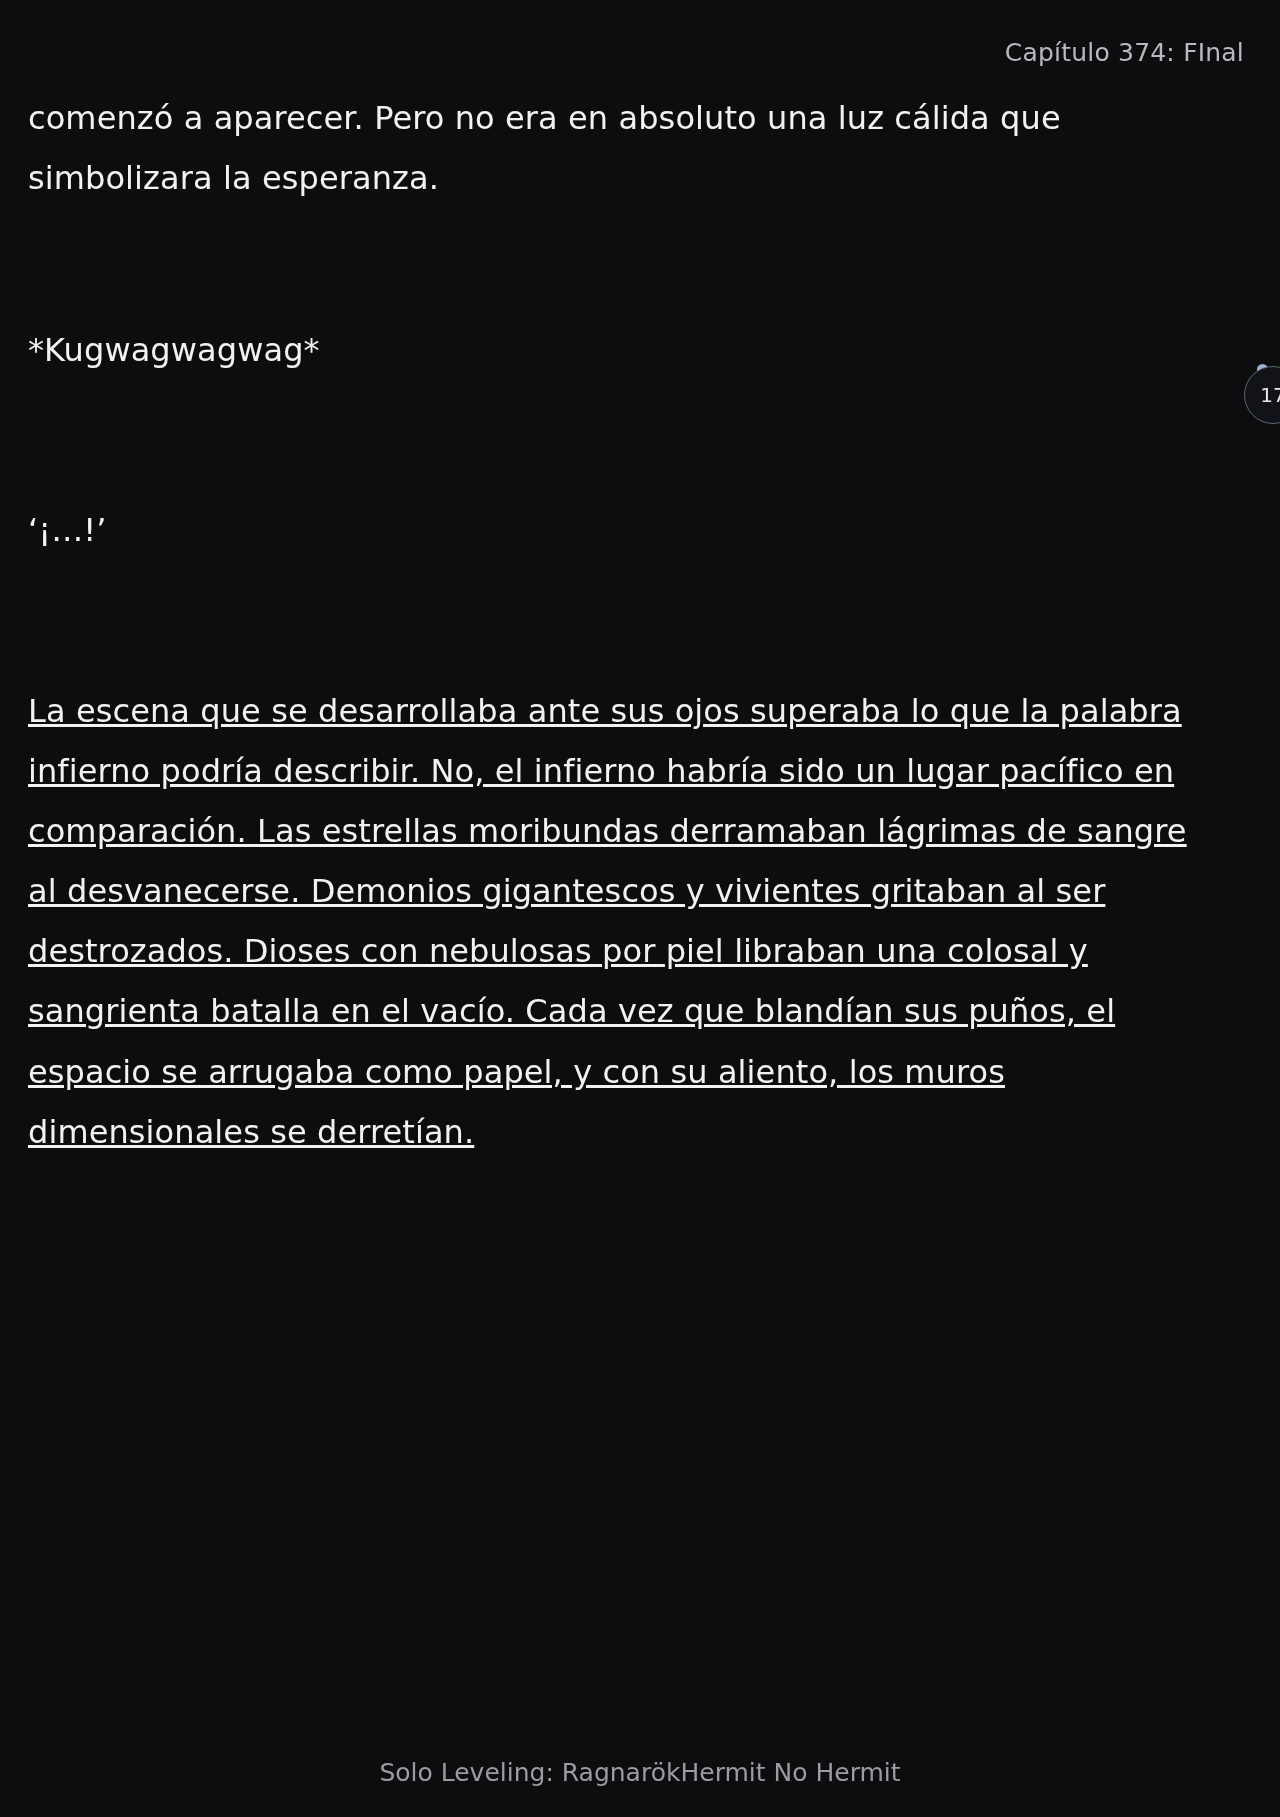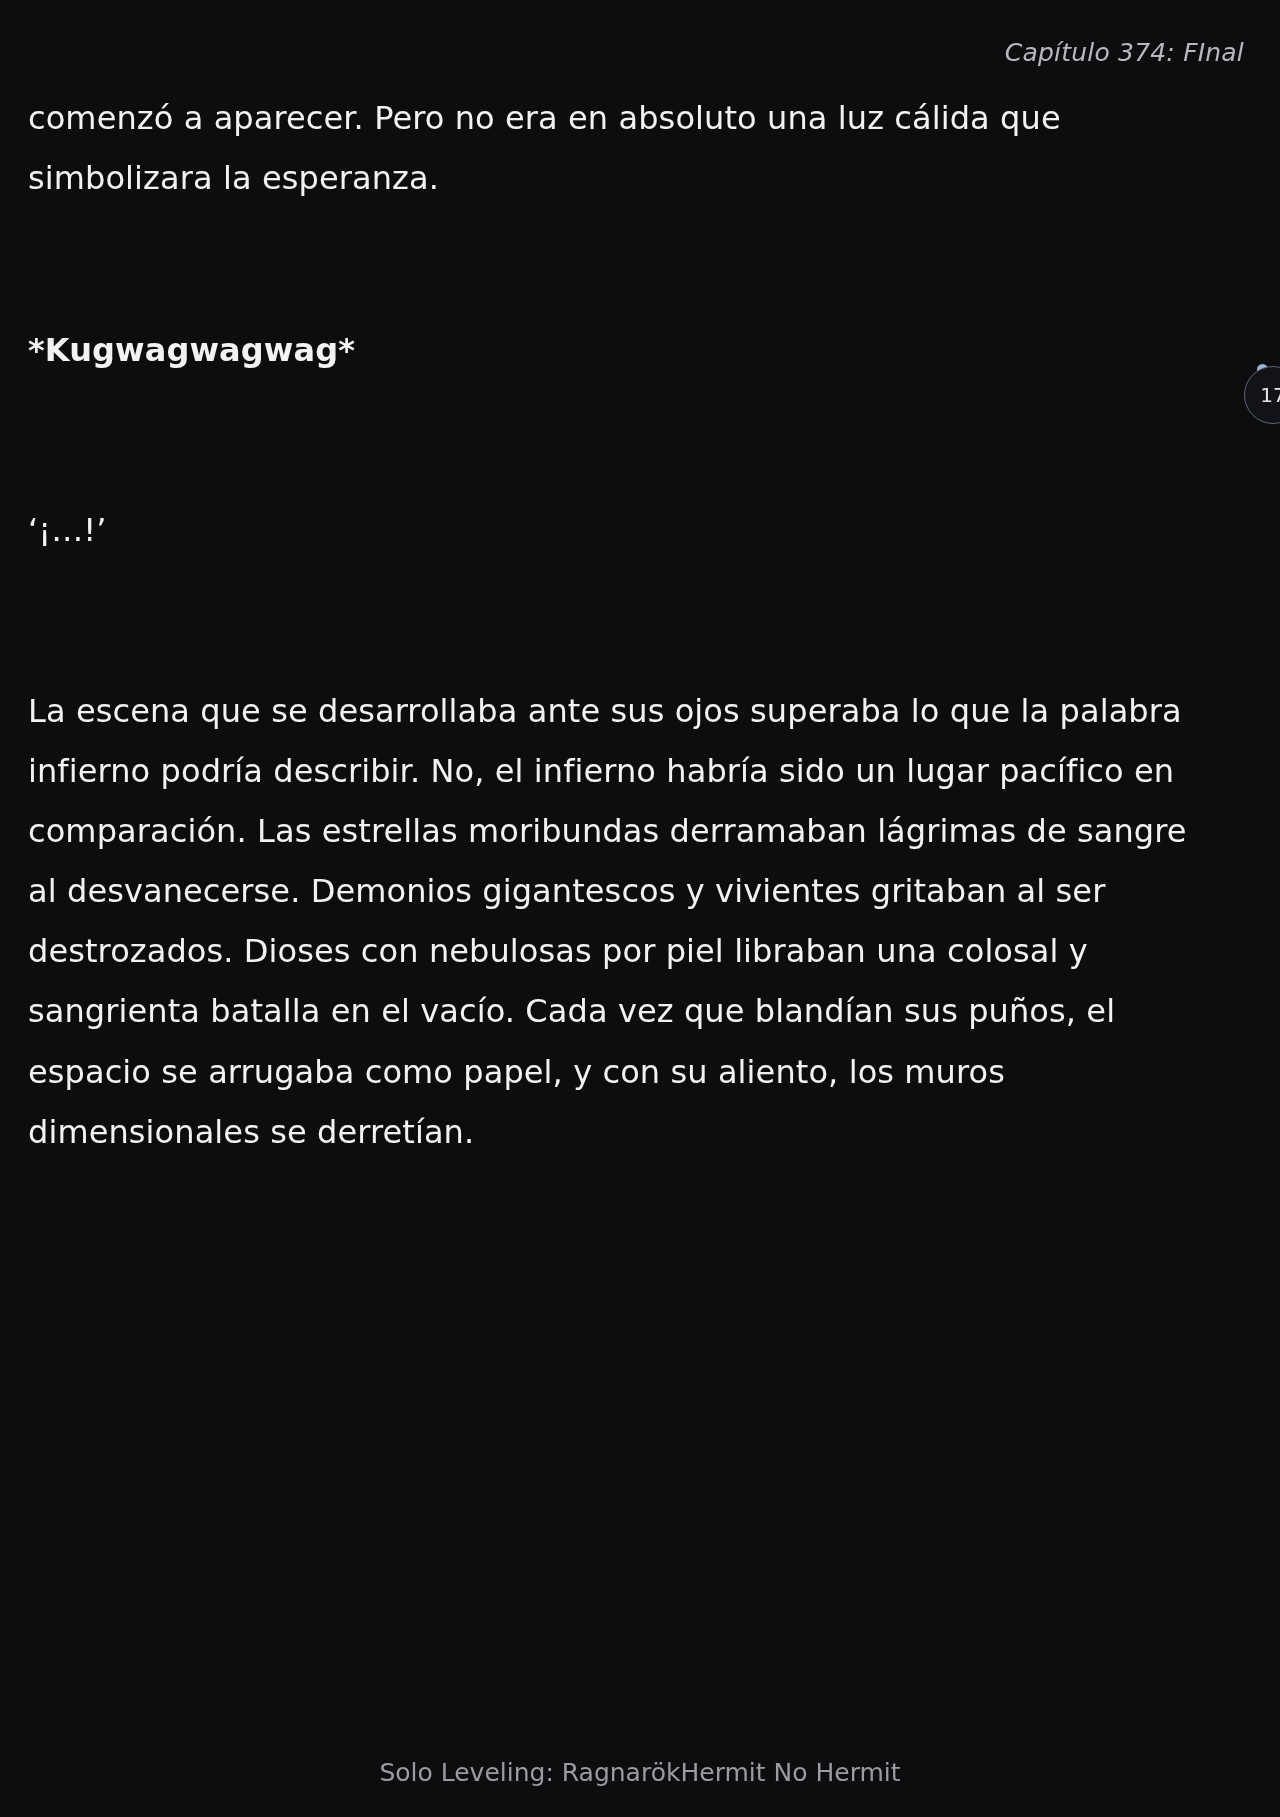--- a/index.html
+++ b/index.html
@@ -25,41 +25,40 @@
     background: #0d0d0f;
   }
   .chapter-label {
     position: absolute;
     right: 36px;
     top: 38px;
     font-size: 25px;
     color: #b9b9bd;
     letter-spacing: 0.2px;
     white-space: nowrap;
-    font-style: italic;
   }
   .reader-body {
     position: absolute;
     left: 28px;
     top: 88px;
     width: 1190px;
   }
   .para {
     font-size: 32px;
     line-height: 1.88;
     color: #f2f2f4;
     margin: 0 0 62px 0;
     letter-spacing: 0.1px;
     max-width: 1185px;
   }
   .para.p-first { margin-bottom: 112px; }
-  .para.p-sfx { margin-bottom: 120px; font-weight: bold; }
+  .para.p-sfx { margin-bottom: 120px; }
   .para.p-roar { margin-bottom: 116px; }
   .para.p-excl { margin-bottom: 120px; }
-  .para.p-long { margin-bottom: 0; }
+  .para.p-long { margin-bottom: 0; text-decoration: underline; }
 
   .progress-pill {
     position: absolute;
     right: -22px;
     top: 366px;
     width: 58px;
     height: 58px;
     border-radius: 50%;
     border: 1px solid #5d6672;
     background: #111318;

